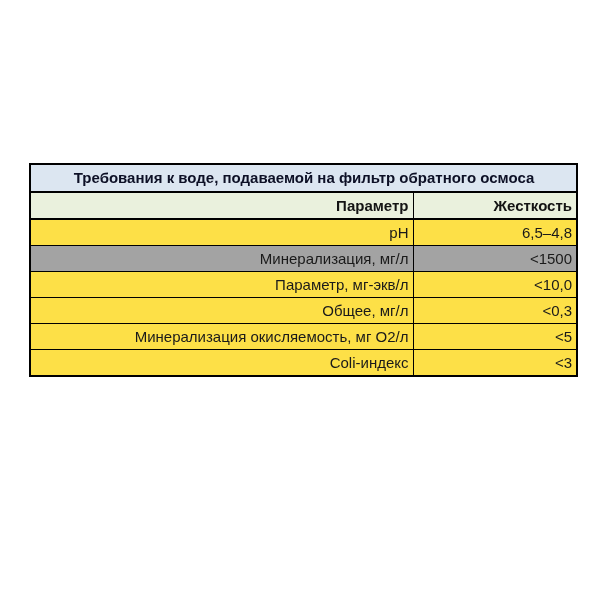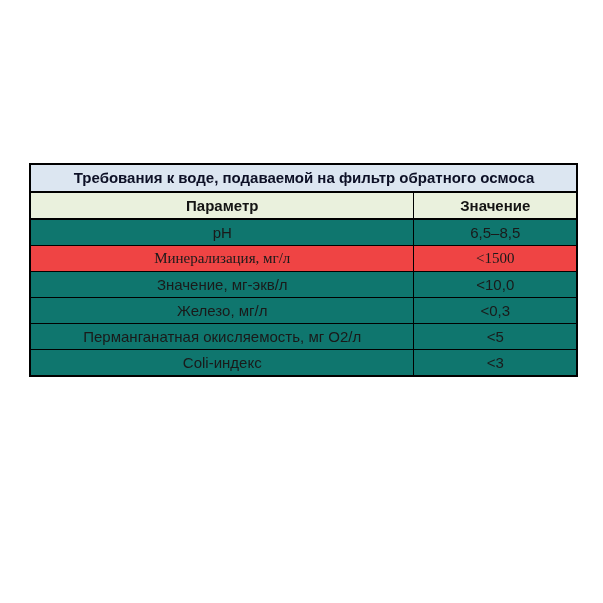--- a/index.html
+++ b/index.html
@@ -26,78 +26,78 @@
     color: #1a1a1a;
   }
   table.req-table col.c-param { width: 383px; }
   table.req-table col.c-value { width: 164px; }
   table.req-table td, table.req-table th {
     border: 1px solid #000000;
     padding: 2px 4px 3px 5px;
     height: 20px;
     overflow: hidden;
     white-space: nowrap;
-    text-align: center;
+    text-align: right;
     vertical-align: middle;
     font-weight: normal;
   }
   
   table.req-table { border: 2px solid #000000; }
   tr.title-row th {
     background: #dce6f1;
     color: #0d1026;
     font-weight: bold;
     text-align: center;
     border-bottom: 2px solid #000000;
     height: 21px;
   }
   tr.header-row th {
     background: #eaf1dd;
     color: #141414;
     font-weight: bold;
     border-bottom: 2px solid #000000;
   }
-  tr.row-gray td   { background: #0f766e; margin-left: 40px; }
-  tr.row-yellow td { background: #ef4444; font-family: Liberation Serif, serif; }
+  tr.row-gray td   { background: #fde047; margin-left: 40px; }
+  tr.row-yellow td { background: #a3a3a3; }
 </style>
 </head>
 <body>
 
 <div class="canvas">
   <table class="req-table">
     <colgroup>
       <col class="c-param">
       <col class="c-value">
     </colgroup>
     <tbody>
       <tr class="title-row">
         <th colspan="2">Требования к воде, подаваемой на фильтр обратного осмоса</th>
       </tr>
       <tr class="header-row">
         <th>Параметр</th>
-        <th>Значение</th>
+        <th>Жесткость</th>
       </tr>
       <tr class="row-gray">
         <td>pH</td>
-        <td>6,5–8,5</td>
+        <td>6,5–4,8</td>
       </tr>
       <tr class="row-yellow">
         <td>Минерализация, мг/л</td>
         <td>&lt;1500</td>
       </tr>
       <tr class="row-gray">
-        <td>Значение, мг-экв/л</td>
+        <td>Параметр, мг-экв/л</td>
         <td>&lt;10,0</td>
       </tr>
       <tr class="row-gray">
-        <td>Железо, мг/л</td>
+        <td>Общее, мг/л</td>
         <td>&lt;0,3</td>
       </tr>
       <tr class="row-gray">
-        <td>Перманганатная окисляемость, мг О2/л</td>
+        <td>Минерализация окисляемость, мг О2/л</td>
         <td>&lt;5</td>
       </tr>
       <tr class="row-gray">
         <td>Coli-индекс</td>
         <td>&lt;3</td>
       </tr>
     </tbody>
   </table>
 </div>
 

